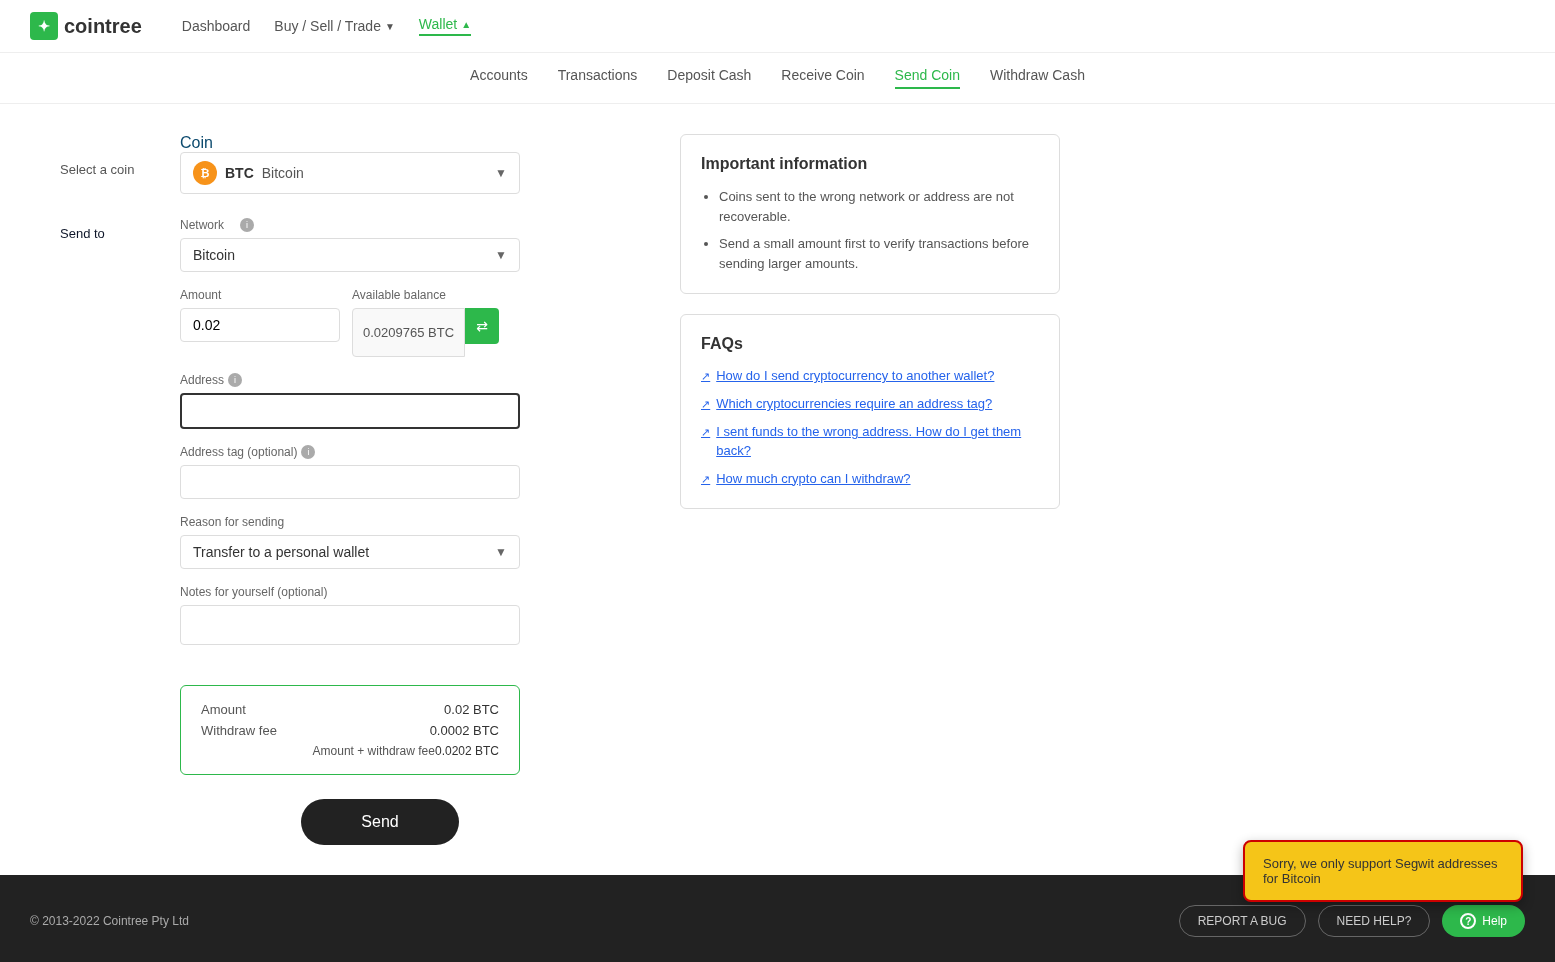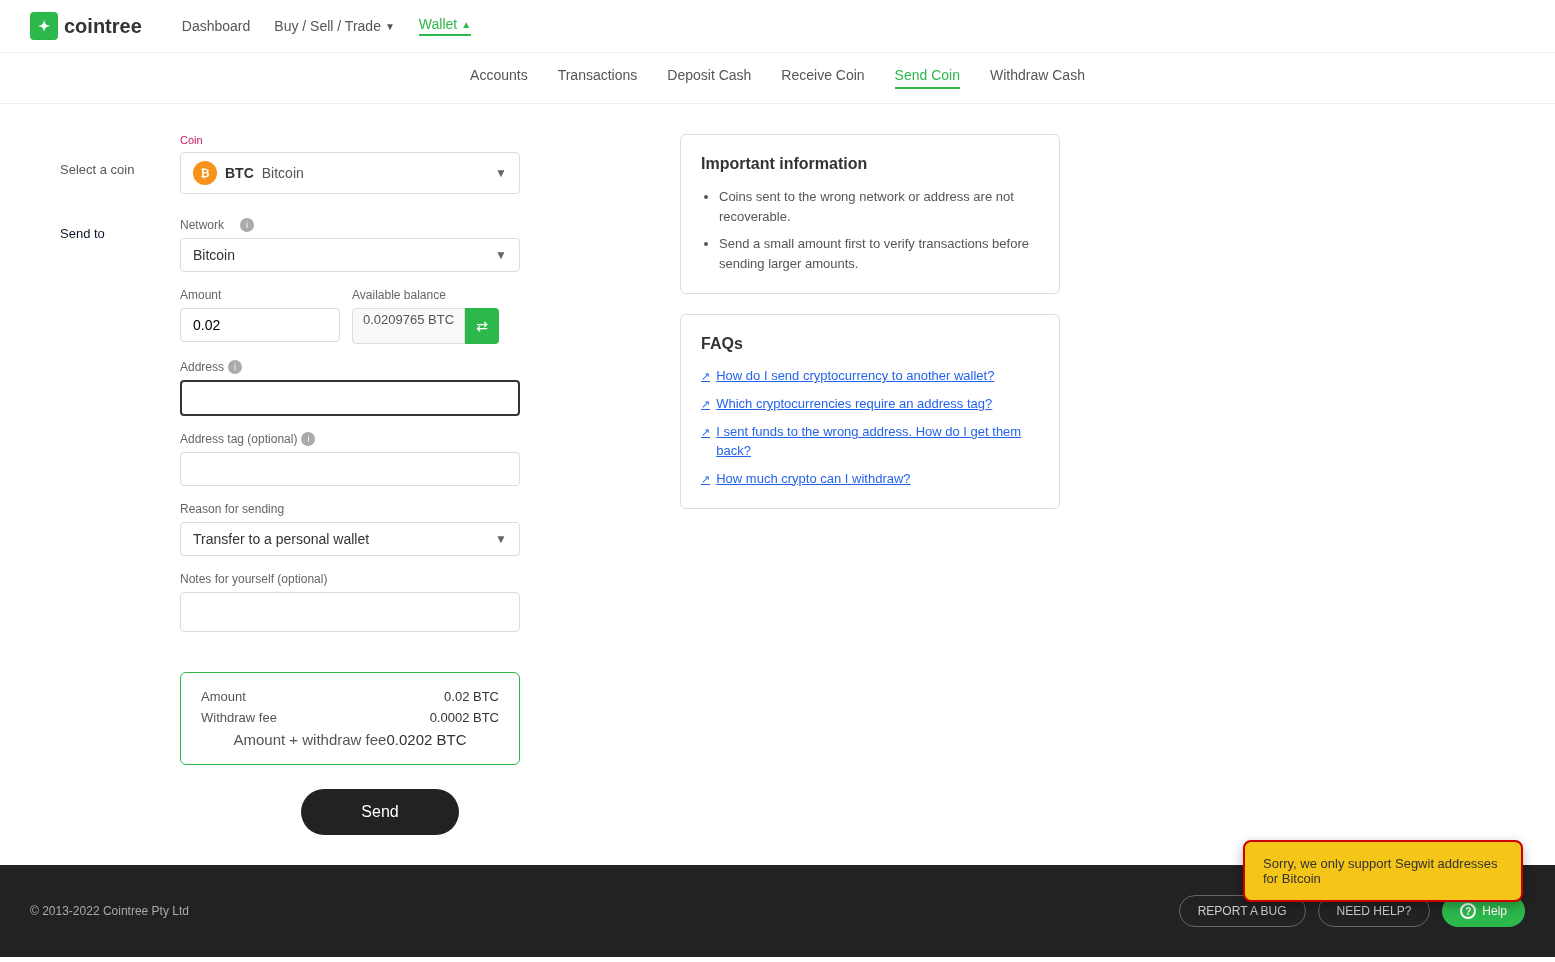--- a/index.html
+++ b/index.html
@@ -37,21 +37,21 @@
   <a style="text-decoration:none; color:#555; font-size:14px;">Withdraw Cash</a>
 </div>
 
 <div style="display:flex; padding:30px 60px; gap:40px;">
 
   <div style="flex:1; max-width:580px;">
 
     <div style="display:flex; gap:20px; margin-bottom:24px; align-items:flex-start;">
       <div style="width:100px; font-size:13px; color:#555; padding-top:28px;">Select a coin</div>
       <div style="flex:1;">
-        <div style="font-size:11px; color:#be185d; margin-bottom:6px;">Coin</div>
+        <div style="font-size:16px; color:#0c4a6e; ">Coin</div>
         <div style="display:flex; align-items:center; border:1px solid #ddd; border-radius:4px; padding:8px 12px; cursor:pointer; background:white; width:340px; justify-content:space-between;">
           <div style="display:flex; align-items:center; gap:8px;">
             <div style="width:24px; height:24px; border-radius:50%; background:#f7931a; color:white; font-size:11px; font-weight:bold; display:flex; align-items:center; justify-content:center;">₿</div>
             <span style="font-weight:bold; color:#333;">BTC</span>
             <span style="color:#555; font-size:14px;">Bitcoin</span>
           </div>
           <span style="color:#666; font-size:12px;">▼</span>
         </div>
       </div>
     </div>
@@ -72,21 +72,21 @@
         </div>
 
         <div style="display:flex; gap:12px; margin-bottom:16px; align-items:flex-start;">
           <div>
             <div style="font-size:12px; color:#666; margin-bottom:6px;">Amount</div>
             <input type="text" style="border: 1px solid rgb(221, 221, 221); border-radius: 4px; padding: 8px 12px; width: 160px; font-size: 14px;" value="0.02">
           </div>
           <div>
             <div style="font-size:12px; color:#666; margin-bottom:6px;">Available balance</div>
             <div style="display:flex;">
-              <div style="border:1px solid #ddd; border-radius:4px 0 0 4px; padding:3px 10px; font-size:13px; color:#555; background:#f9f9f9;">0.0209765 BTC</div>
+              <div style="border:1px solid #ddd; border-radius:4px 0 0 4px; padding:16px 10px; font-size:13px; color:#555; background:#f9f9f9;">0.0209765 BTC</div>
               <button style="background:#2db84b; border:none; border-radius:0 4px 4px 0; width:34px; height:36px; cursor:pointer; color:white; font-size:14px;">⇄</button>
             </div>
           </div>
         </div>
 
         <div style="margin-bottom:16px;">
           <div style="font-size:12px; color:#666; margin-bottom:6px; display:flex; align-items:center; gap:4px;">
             <span>Address</span>
             <span style="width:14px; height:14px; border-radius:50%; background:#aaa; color:white; font-size:9px; display:inline-flex; align-items:center; justify-content:center; cursor:pointer;">i</span>
           </div>
@@ -119,21 +119,21 @@
 
     <div style="border:1px solid #2db84b; border-radius:6px; padding:16px 20px; margin-left:120px; margin-bottom:24px; background:#fff; width:340px;">
       <div style="display:flex; justify-content:space-between; margin-bottom:6px; font-size:13px; color:#555;">
         <span>Amount</span>
         <span style="font-weight:500; color:#333;">0.02 BTC</span>
       </div>
       <div style="display:flex; justify-content:space-between; margin-bottom:6px; font-size:13px; color:#555;">
         <span>Withdraw fee</span>
         <span style="font-weight:500; color:#333;">0.0002 BTC</span>
       </div>
-      <div style="display:flex; justify-content:center; font-size:15px; color:#555;">
+      <div style="display:flex; justify-content:flex-end; font-size:12px; color:#555;">
         <span>Amount + withdraw fee</span>
         <span style="font-weight:500; color:#333;">0.0202 BTC</span>
       </div>
     </div>
 
     <div style="display:flex; justify-content:center; margin-left:60px;">
       <button style="background:#222; color:white; border:none; border-radius:30px; padding:14px 60px; font-size:16px; cursor:pointer; font-weight:500;">Send</button>
     </div>
 
   </div>

